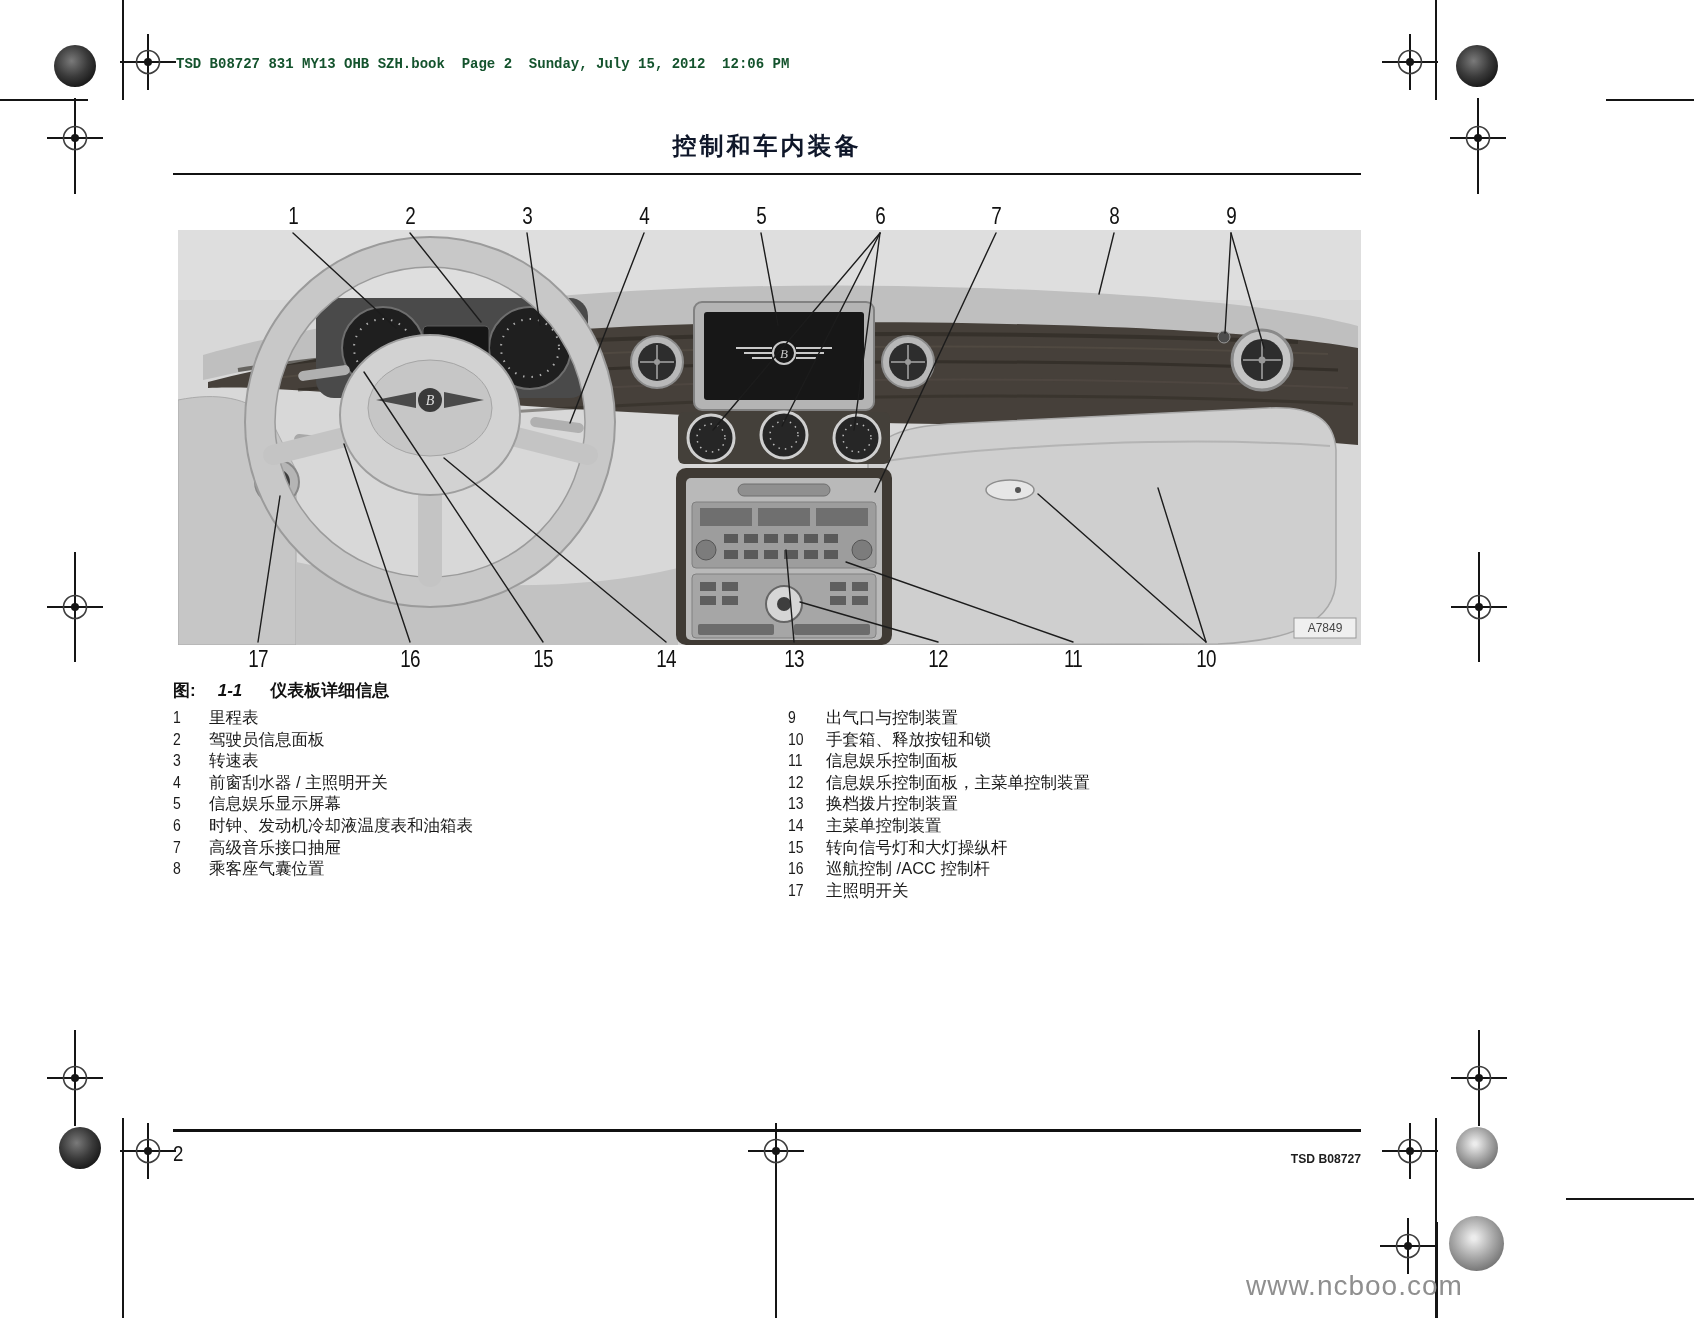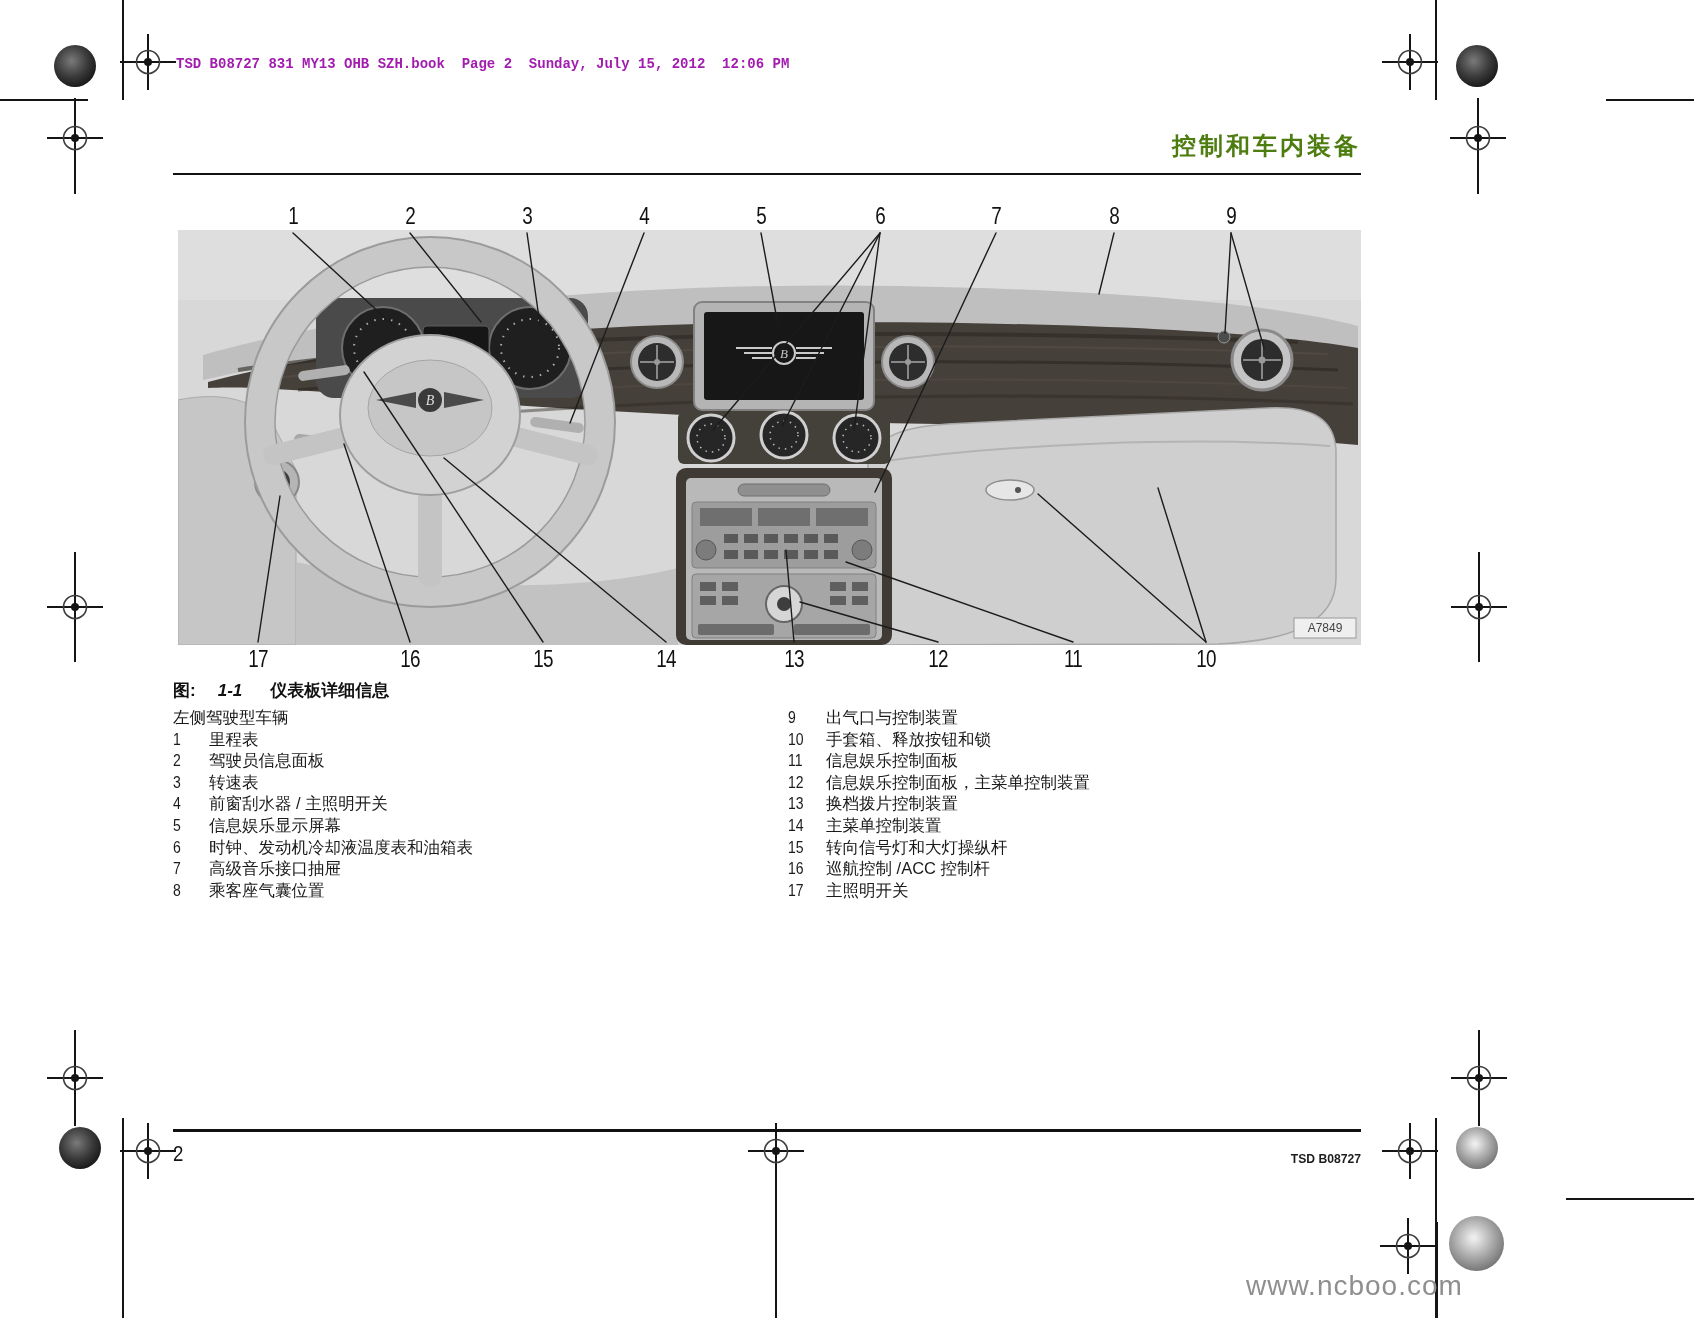--- a/index.html
+++ b/index.html
@@ -9,23 +9,23 @@
   .reg{position:absolute;}
   .reg line{stroke:#151515;stroke-width:2;}
   .reg circle{fill:none;stroke:#3d3d3d;stroke-width:1.6;}
   .reg .dot{fill:#151515;stroke:none;}
   .ln{position:absolute;background:#151515;}
   .orn{position:absolute;border-radius:50%;
        background:radial-gradient(circle at 42% 38%,#7a7a7a 0%,#3a3a3a 45%,#161616 78%);}
   .orn.gray{background:radial-gradient(circle at 45% 40%,#ececec 5%,#a7a7a7 45%,#6d6d6d 80%);}
   
   .fileheader{position:absolute;left:176px;top:56px;font-family:"Liberation Mono",monospace;
-              font-size:14px;font-weight:700;white-space:pre;color:#a21caf;}
-  .title{position:absolute;left:173px;top:130px;width:1188px;text-align:right;
-         font-size:24px;font-weight:700;letter-spacing:3px;color:#4d7c0f;}
+              font-size:14px;font-weight:700;white-space:pre;color:#14532d;}
+  .title{position:absolute;left:173px;top:130px;width:1188px;text-align:center;
+         font-size:24px;font-weight:700;letter-spacing:3px;color:#0f172a;}
   .title-rule{position:absolute;left:173px;top:173px;width:1188px;height:2px;background:#111;}
   
   .co{position:absolute;transform:translateX(-50%) scaleX(.82);font-size:23px;color:#111;
       letter-spacing:-1px;font-weight:400;}
   .figwrap{position:absolute;left:178px;top:230px;width:1183px;height:415px;}
   
   .caption{position:absolute;left:173px;top:679px;font-size:17px;font-weight:700;color:#111;}
   .caption .cnum{margin-left:22px;font-style:italic;}
   .caption .ctxt{margin-left:28px;text-align:center;}
   .legendcol{position:absolute;top:707px;font-size:16.5px;font-weight:500;color:#1a1a1a;}
@@ -349,23 +349,20 @@
   <span class="co" style="left:938px;top:646px">12</span>
   <span class="co" style="left:1073px;top:646px">11</span>
   <span class="co" style="left:1206px;top:646px">10</span>
 
   <div class="caption">
     <span>图:</span><span class="cnum">1-1</span><span class="ctxt">仪表板详细信息</span>
   </div>
 
   <div class="legendcol left">
     <div class="lrow">
-        <span>左侧驾驶型车辆</span>
-      </div>
-    <div class="lrow">
         <span class="lnum">1</span>
         <span>里程表</span>
       </div>
     <div class="lrow">
         <span class="lnum">2</span>
         <span>驾驶员信息面板</span>
       </div>
     <div class="lrow">
         <span class="lnum">3</span>
         <span>转速表</span>

